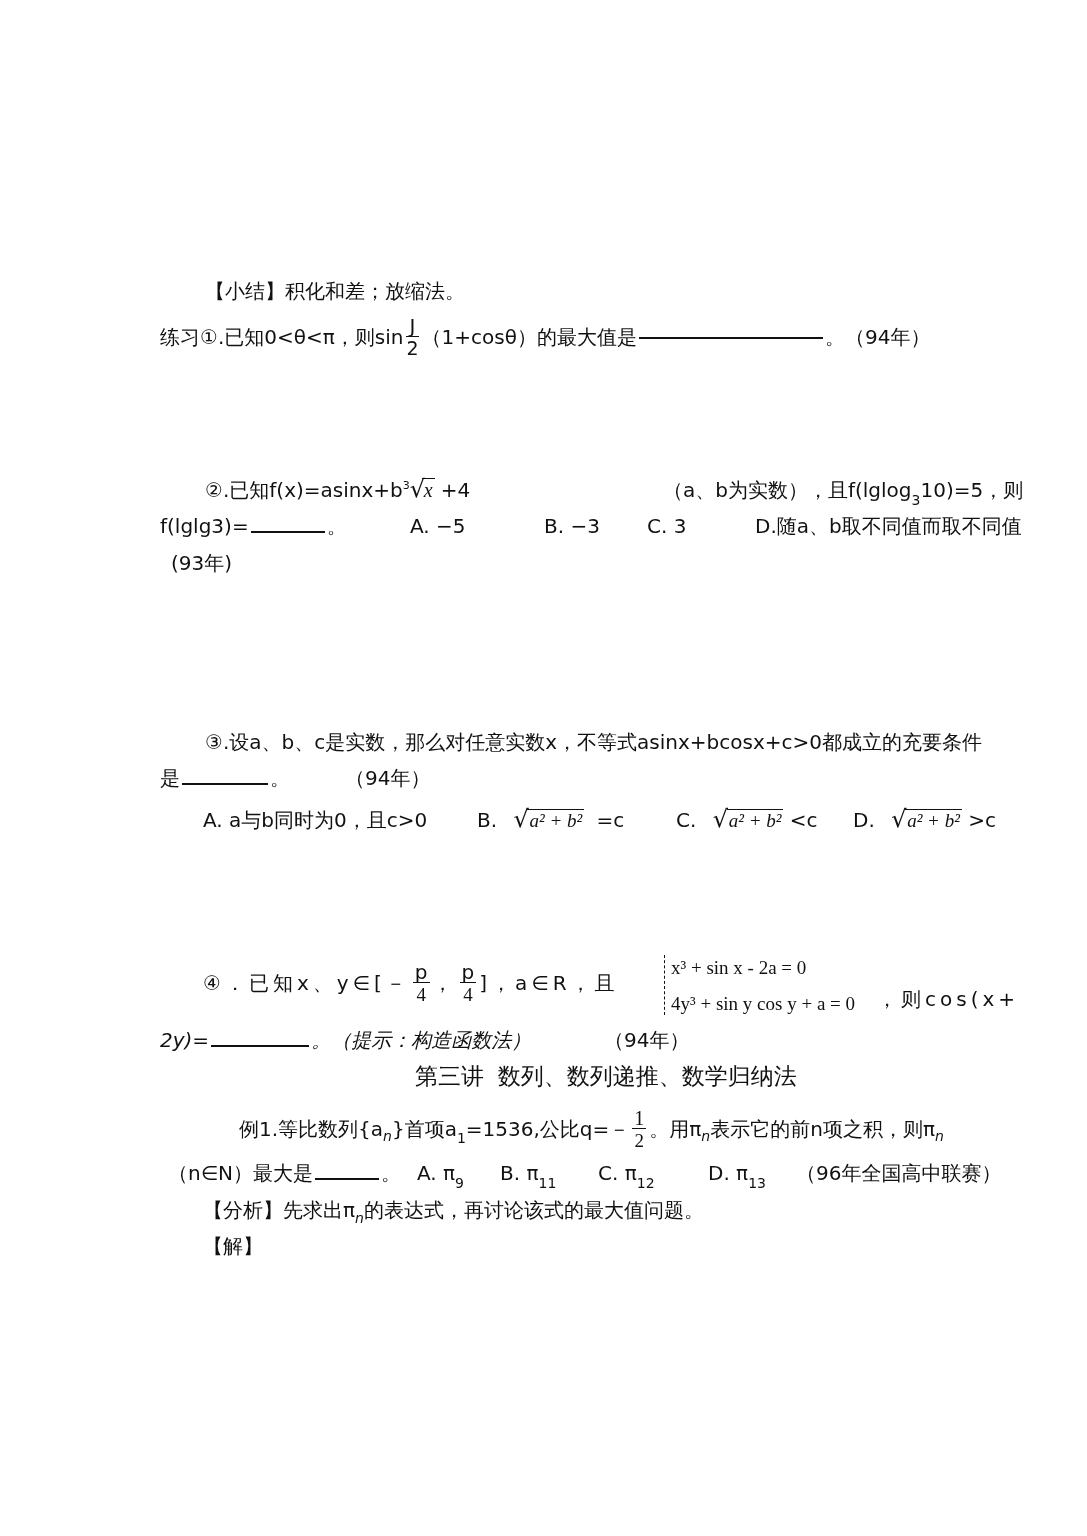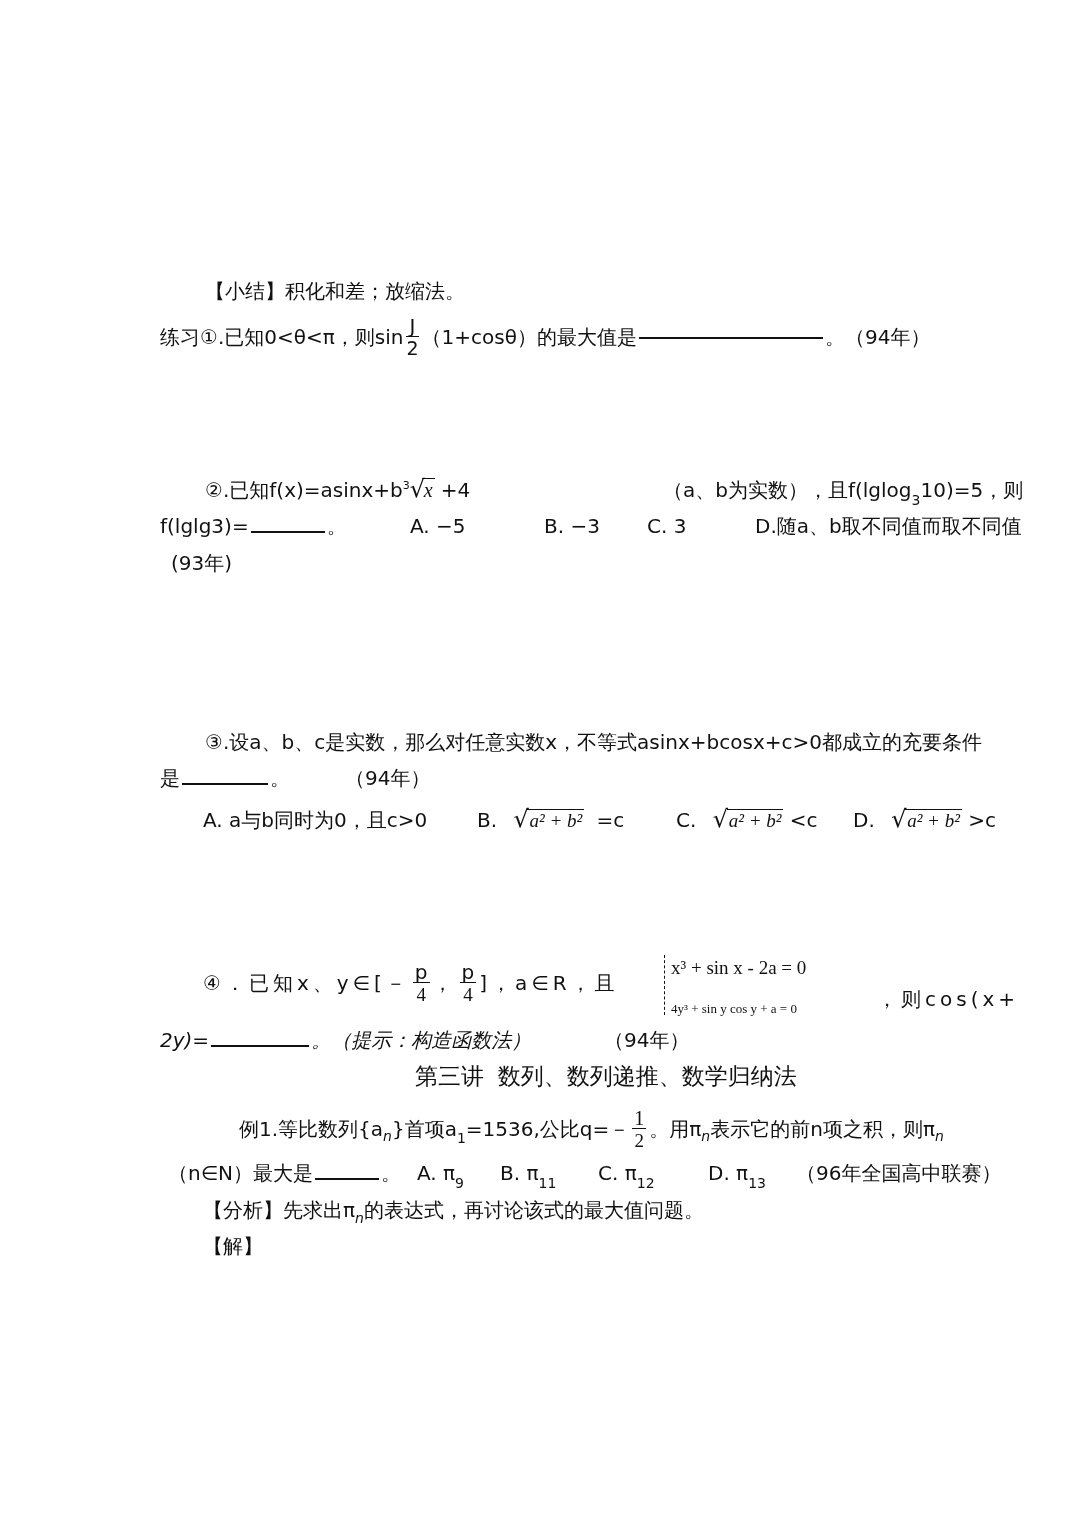--- a/index.html
+++ b/index.html
@@ -67,21 +67,21 @@
   <span>D.</span>
   <span class="sqrt" style="margin-left:10px;"><span class="rad">√</span><span class="body" style="font-size:19px;">a² + b²</span></span>
   <span>&gt;c</span>
 </div>
 
 <div class="ln" style="left:203px;top:962px;letter-spacing:4px;">
   <span style="vertical-align:middle;">④．已知x、y∈[－</span><span class="frac" style="letter-spacing:0;"><span class="num">p</span><span class="den serif">4</span></span><span style="vertical-align:middle;">，</span><span class="frac" style="letter-spacing:0;"><span class="num">p</span><span class="den serif">4</span></span><span style="vertical-align:middle;">]，a∈R，且</span>
 </div>
 <div class="brace" style="left:664px;top:955px;height:60px;"></div>
 <div class="ln serif" style="left:671px;top:958px;font-size:19px;">x³ + sin x - 2a = 0</div>
-<div class="ln serif" style="left:671px;top:994px;font-size:13px;margin-top:8px;">4y³ + sin y cos y + a = 0</div>
+<div class="ln serif" style="left:671px;top:994px;font-size:19px;">4y³ + sin y cos y + a = 0</div>
 <div class="ln" style="left:877px;top:973px;letter-spacing:4px;margin-top:16px;">，则cos(x+</div>
 
 <div class="ln" style="left:160px;top:1030px;font-style:italic;">
   <span>2y)=</span><span class="blank" style="width:98px;"></span><span>。（提示：构造函数法）</span>
 </div>
 <div class="ln" style="left:604px;top:1030px;">（94年）</div>
 
 <div class="ln" style="left:415px;top:1067px;font-size:23px;font-family:Liberation Mono, monospace;">第三讲 数列、数列递推、数学归纳法</div>
 
 <div class="ln" style="left:203px;top:1108px;margin-left:36px;">

